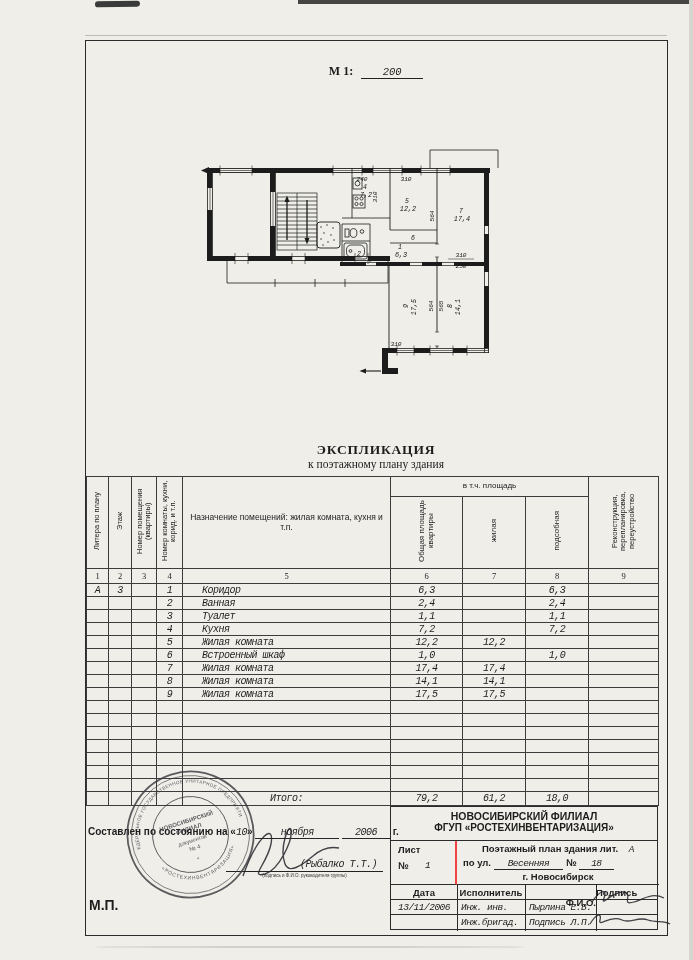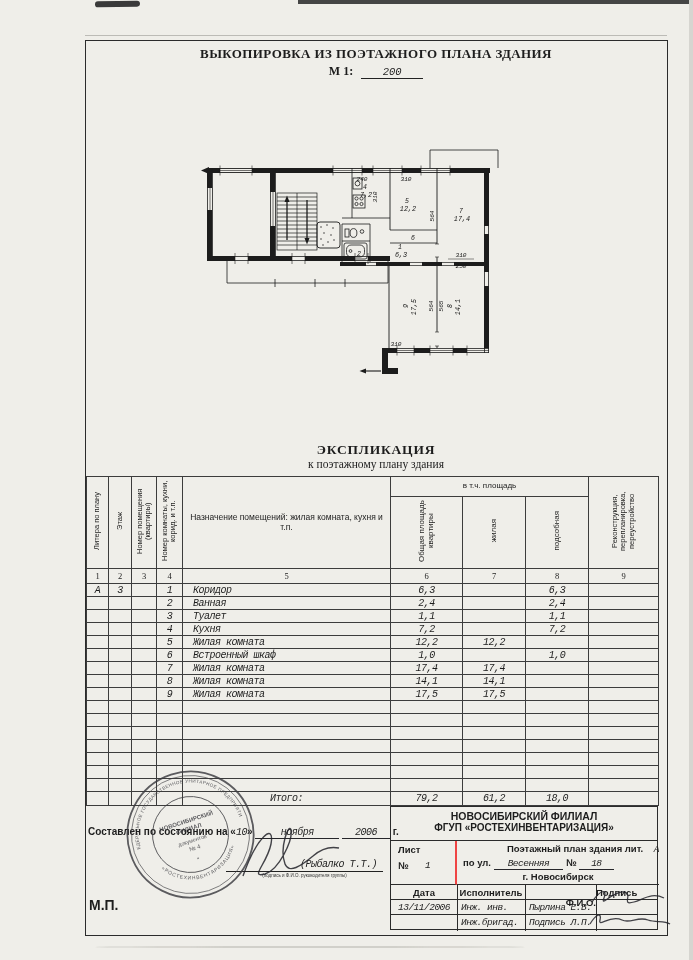--- a/index.html
+++ b/index.html
@@ -32,21 +32,21 @@
          font-weight:normal;color:#1d1d1d;overflow:hidden;}
   .expl thead th{font-size:8px;line-height:1.12;}
   .expl .h1{height:20px;}
   .expl .h2{height:72px;}
   .expl .hn td{height:14px;font-size:8.5px;font-family:"Liberation Serif",serif;}
   .vert{writing-mode:vertical-rl;transform:rotate(180deg);display:inline-block;max-height:86px;font-size:7.5px;}
   .vert2{writing-mode:vertical-rl;transform:rotate(180deg);display:inline-block;max-height:64px;font-size:8px;}
   .expl tbody td{font-family:"Liberation Mono",monospace;font-style:italic;font-size:10px;
          letter-spacing:-0.5px;height:12px;}
   .expl tbody tr{height:13px;}
-  .expl td.nm{text-align:left;padding-left:10px;}
+  .expl td.nm{text-align:left;padding-left:19px;}
   .expl tr.totals{height:14px;}
   
   .compiled{left:88px;top:826px;width:380px;font-weight:bold;font-size:10px;white-space:nowrap;}
   .compiled .typed{font-weight:normal;font-size:10px;}
   .mon{display:inline-block;min-width:84px;text-align:center;}
   .yr{display:inline-block;min-width:48px;text-align:center;}
   .sigline{left:226px;top:871px;width:157px;height:1px;background:#222;}
   .signame{left:300px;top:859px;font-size:10px;}
   .signote{left:226px;top:873px;width:157px;text-align:center;font-size:4.5px;color:#333;}
   .mp{left:89px;top:897px;font-weight:bold;font-size:14px;}
@@ -73,21 +73,20 @@
 
 <div class="page">
 
   <div class="abs smudge1"></div>
   <div class="abs smudge2"></div>
   <div class="abs smudgeB"></div>
   <div class="abs edgeR"></div>
   <div class="abs topline"></div>
   <div class="abs docborder"></div>
 
-  <div class="abs title">ВЫКОПИРОВКА ИЗ ПОЭТАЖНОГО ПЛАНА ЗДАНИЯ</div>
   <div class="abs scaleline">
     <span>М 1:</span><span class="scaleval">200</span>
   </div>
 
   <svg class="abs" style="left:200px;top:140px" width="300" height="255" viewBox="0 0 300 255">
 
     <g>
       <line x1="8" y1="28.5" x2="290" y2="28.5" stroke="#1c1c1c" stroke-width="0.9"></line>
       <line x1="8" y1="32.5" x2="290" y2="32.5" stroke="#1c1c1c" stroke-width="0.9"></line>
       <g fill="#1c1c1c">
@@ -598,21 +597,21 @@
     <div class="tb-org">
       <div class="l1">НОВОСИБИРСКИЙ ФИЛИАЛ</div>
       <div class="l2">ФГУП «РОСТЕХИНВЕНТАРИЗАЦИЯ»</div>
     </div>
     <div class="tb-list">
       <span class="tb-cell tb-lbl" style="left:7px;top:3px">Лист</span>
       <span class="tb-cell tb-lbl" style="left:7px;top:19px">№</span>
       <span class="tb-cell tv" style="left:34px;top:19px">1</span>
     </div>
     <div class="tb-addr">
-      <div class="tb-cell" style="left:0;top:2px;width:202px;text-align:right">
+      <div class="tb-cell" style="left:0;top:2px;width:202px;text-align:center">
         <span class="tb-lbl">Поэтажный план здания лит.</span>
         <span class="tv" style="margin-left:8px">А</span>
       </div>
       <div class="tb-cell" style="left:6px;top:16px;width:196px">
         <span class="tb-lbl">по ул.</span>
         <span class="tv ul" style="padding:0 14px">Весенняя</span>
         <span class="tb-lbl">№</span>
         <span class="tv ul" style="padding:0 12px">18</span>
       </div>
       <div class="tb-cell tb-lbl" style="left:0;top:30px;width:202px;text-align:center">г. Новосибирск</div>

